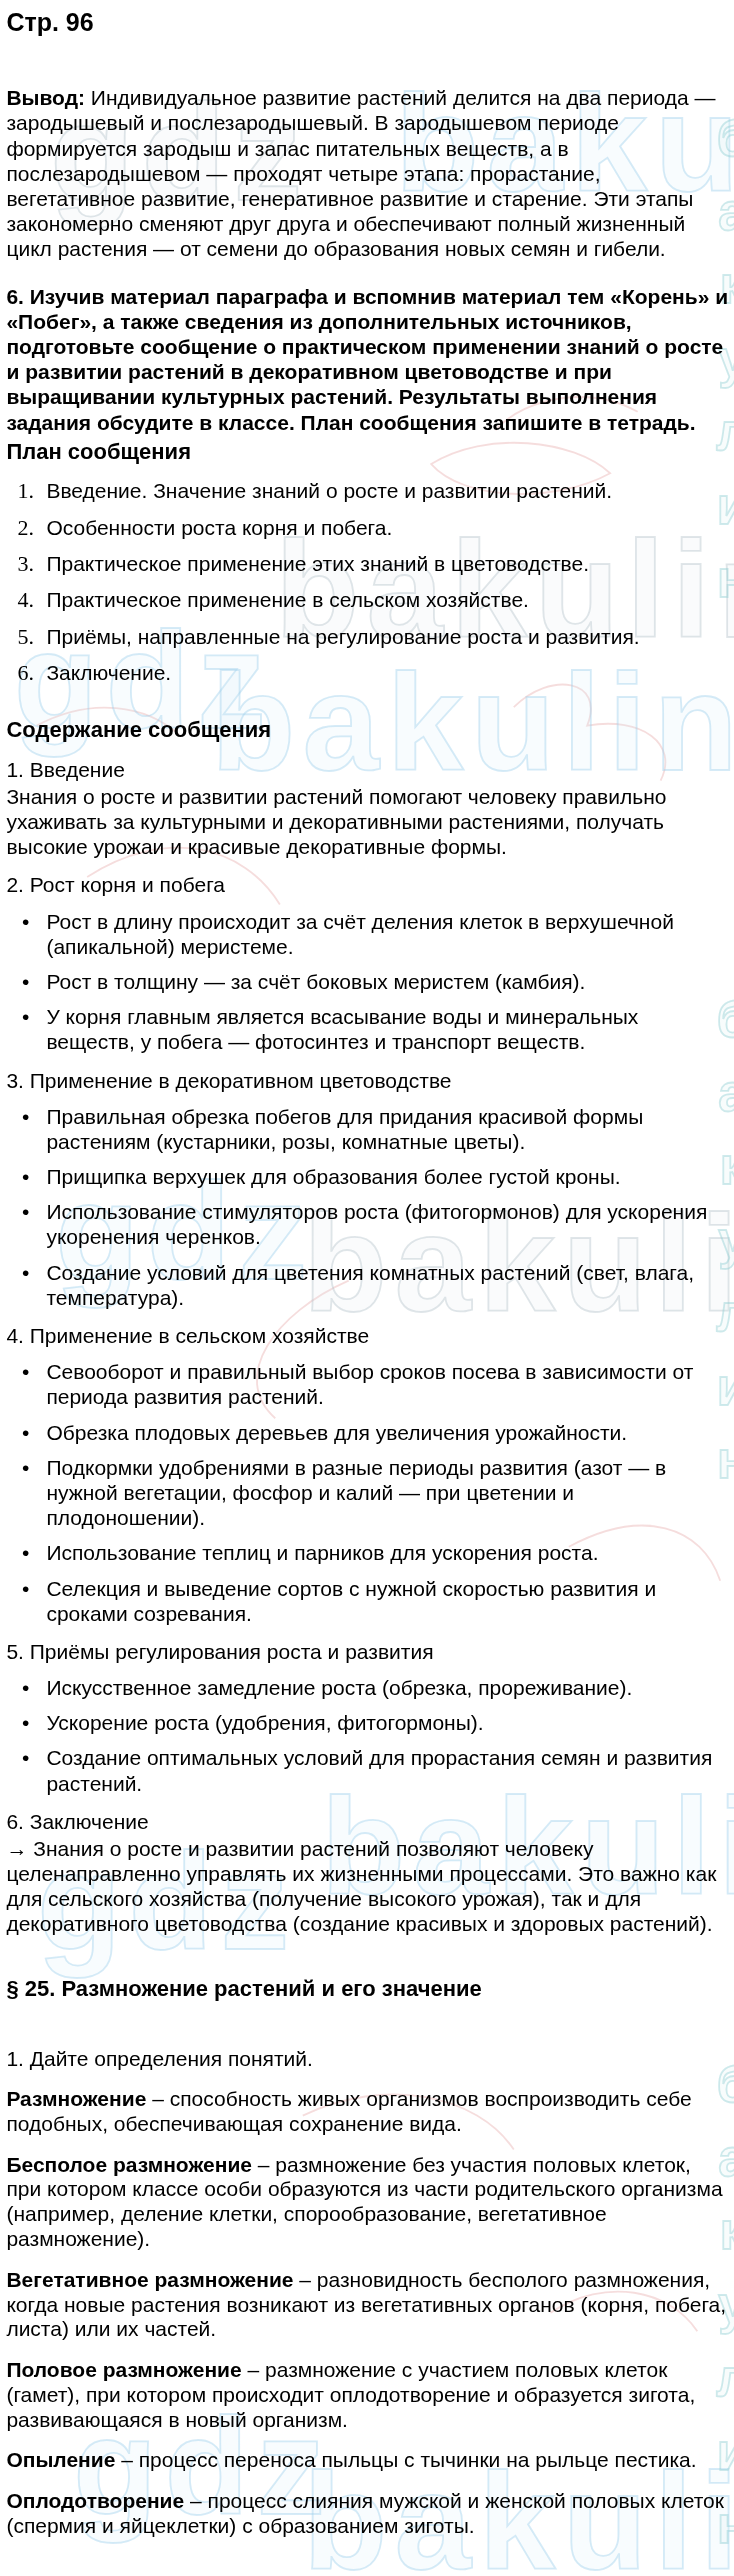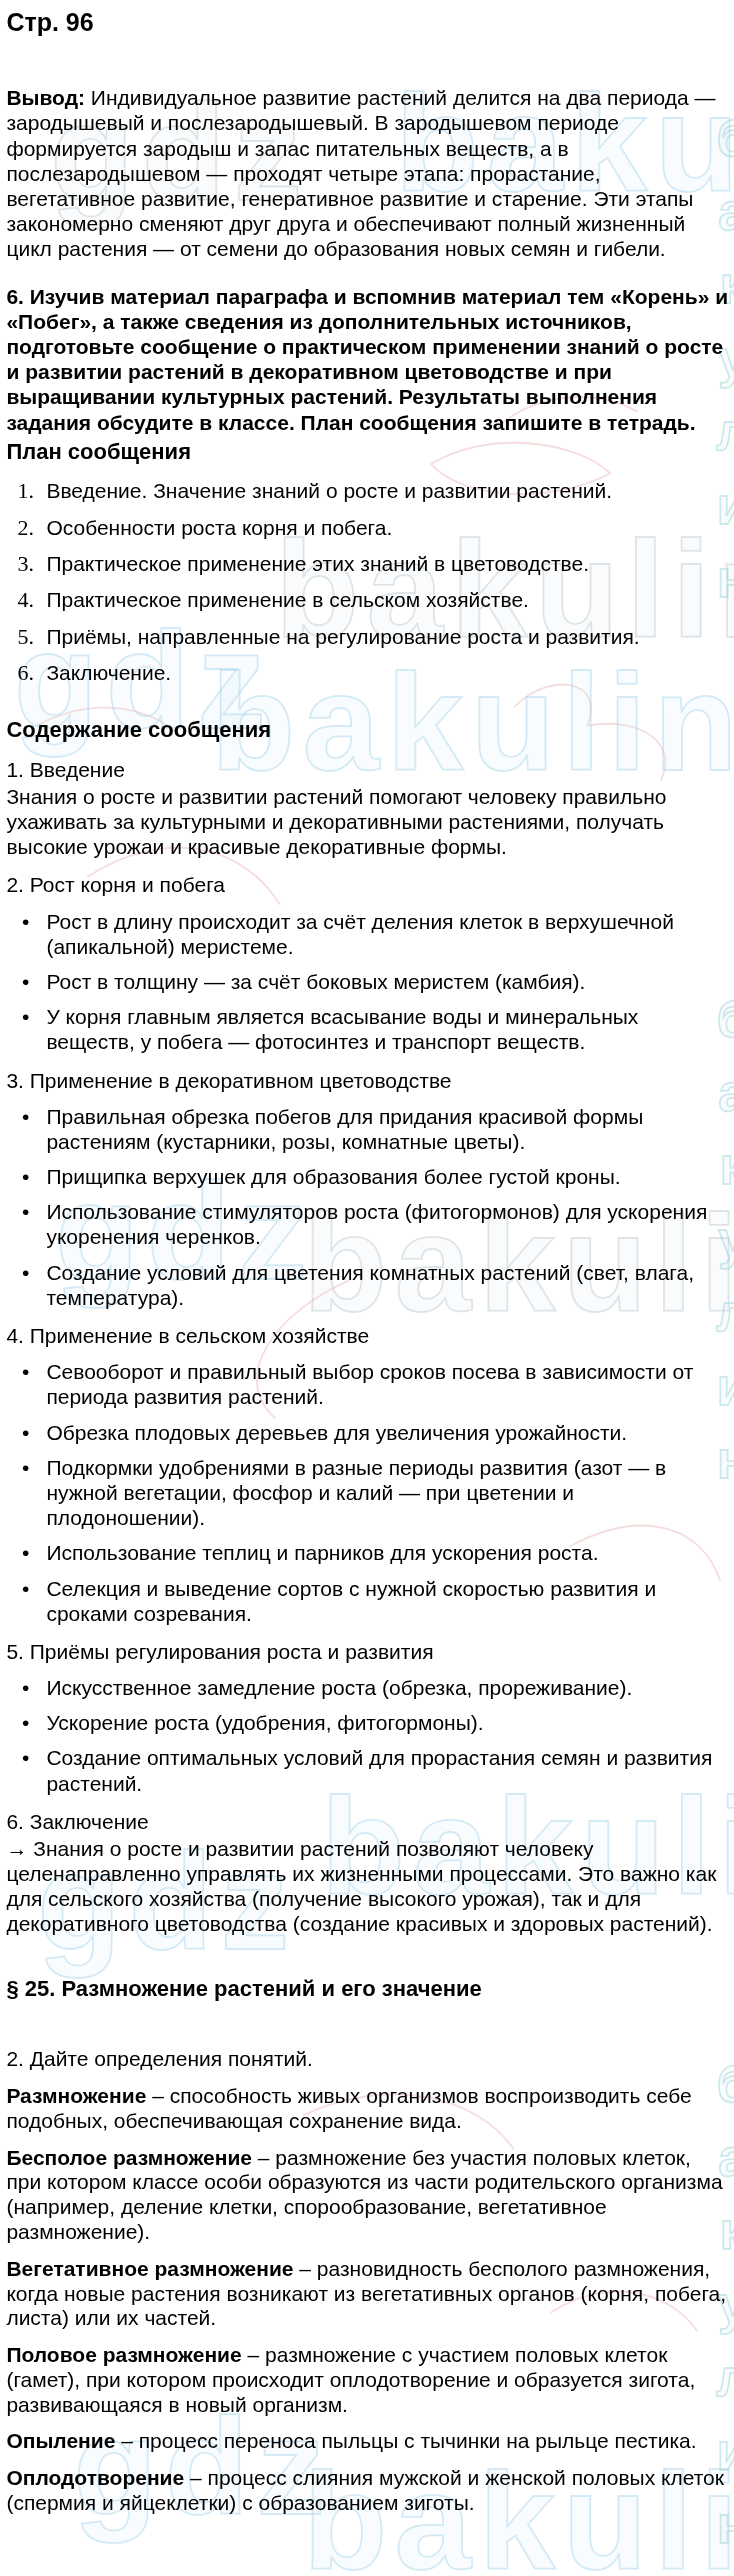--- a/index.html
+++ b/index.html
@@ -25,21 +25,21 @@
   .h-intro{margin-bottom:1.8px;}
   .h-sec25{margin-top:39px;margin-bottom:44px;}
   .h-task1{margin:0 0 13px;}
   .plan-item{display:flex;margin:0 0 10px;}
   .plan-item .num{flex:0 0 40px;box-sizing:border-box;padding-left:11px;
                   font-family:"Liberation Serif","DejaVu Serif",serif;font-size:22px;}
   .plan-item .ptext{flex:1;}
   .bullet-item{display:flex;margin:0 0 10px;}
   .bullet-item .dot{flex:0 0 40px;box-sizing:border-box;padding-left:15.6px;}
   .bullet-item .btext{flex:1;}
-  .def{margin:9px 0 12px;line-height:1.18;}
+  .def{margin:16px 0 12px;line-height:1.18;}
   .def b{font-weight:bold;}
 </style>
 </head>
 <body>
 
 <div class="page">
 
   <div class="watermark-layer">
     <svg class="curves" width="734" height="2576" viewBox="0 0 800 2806" fill="none" stroke="#eec2c2" stroke-width="2" opacity="0.55">
       <path d="M470,505 C530,468 625,478 665,515 C605,548 505,545 470,505 Z"></path>
@@ -180,21 +180,21 @@
     <div class="bullet-item">
       <span class="dot">•</span>
       <span class="btext">Создание оптимальных условий для прорастания семян и развития растений.</span>
     </div>
 
     <h3 class="h-intro">6. Заключение</h3>
     <p>→ Знания о росте и развитии растений позволяют человеку целенаправленно управлять их жизненными процессами. Это важно как для сельского хозяйства (получение высокого урожая), так и для декоративного цветоводства (создание красивых и здоровых растений).</p>
 
     <h2 class="h-sec25">§ 25. Размножение растений и его значение</h2>
 
-    <h3 class="h-task1">2. Дайте определения понятий.</h3>
+    <h3 class="h-task1">1. Дайте определения понятий.</h3>
 
     <p class="def"><b>Размножение</b> <span>– способность живых организмов воспроизводить себе подобных, обеспечивающая сохранение вида.</span></p>
     <p class="def"><b>Бесполое размножение</b> <span>– размножение без участия половых клеток, при котором классе особи образуются из части родительского организма (например, деление клетки, спорообразование, вегетативное размножение).</span></p>
     <p class="def"><b>Вегетативное размножение</b> <span>– разновидность бесполого размножения, когда новые растения возникают из вегетативных органов (корня, побега, листа) или их частей.</span></p>
     <p class="def"><b>Половое размножение</b> <span>– размножение с участием половых клеток (гамет), при котором происходит оплодотворение и образуется зигота, развивающаяся в новый организм.</span></p>
     <p class="def"><b>Опыление</b> <span>– процесс переноса пыльцы с тычинки на рыльце пестика.</span></p>
     <p class="def"><b>Оплодотворение</b> <span>– процесс слияния мужской и женской половых клеток (спермия и яйцеклетки) с образованием зиготы.</span></p>
 
   </div>
 </div>

